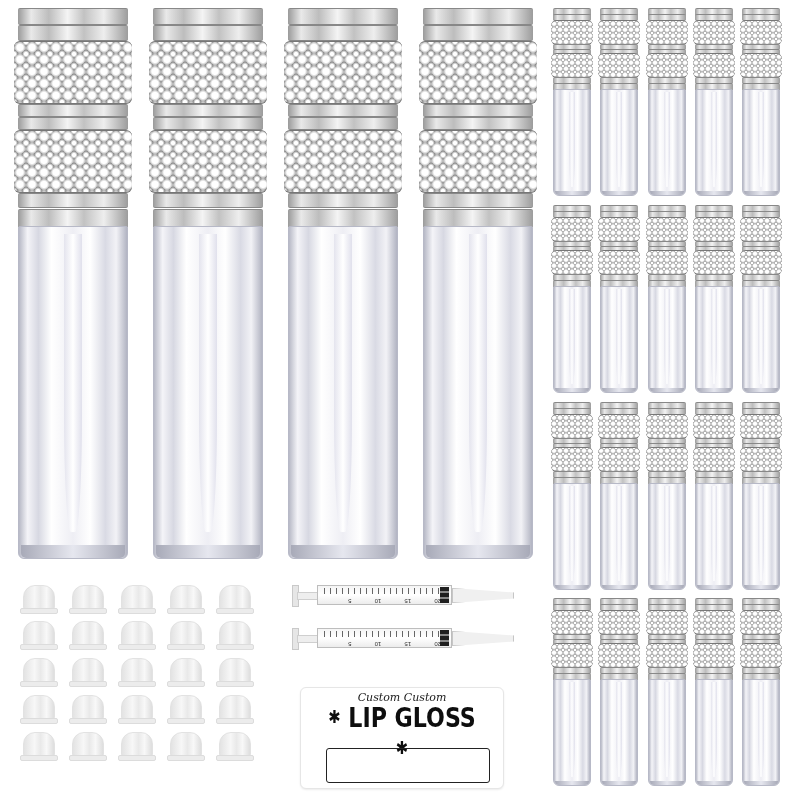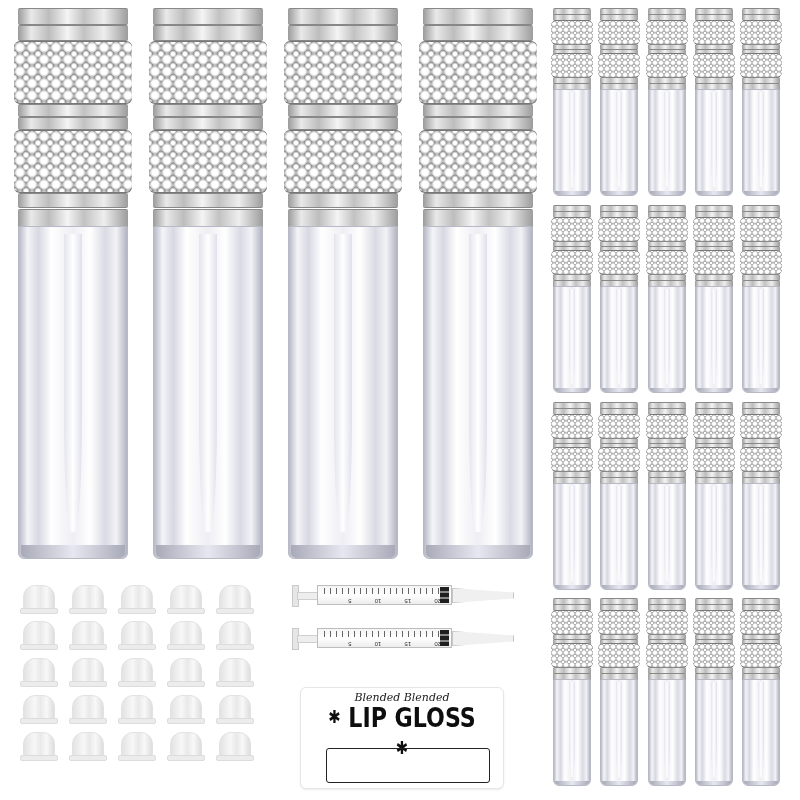--- a/index.html
+++ b/index.html
@@ -561,20 +561,20 @@
           <span>10</span>
           <span>5</span>
         </div>
         <div class="stopper"></div>
       </div>
       <div class="tip"></div>
     </div>
   </div>
 
 <div class="label">
-  <div class="script">Blended Blended</div>
+  <div class="script">Custom Custom</div>
   <div class="title">
     <span class="star">✱</span>
     <span>LIP GLOSS</span>
     <span class="star">✱</span>
   </div>
   <div class="box"></div>
 </div>
 
 </body></html>

